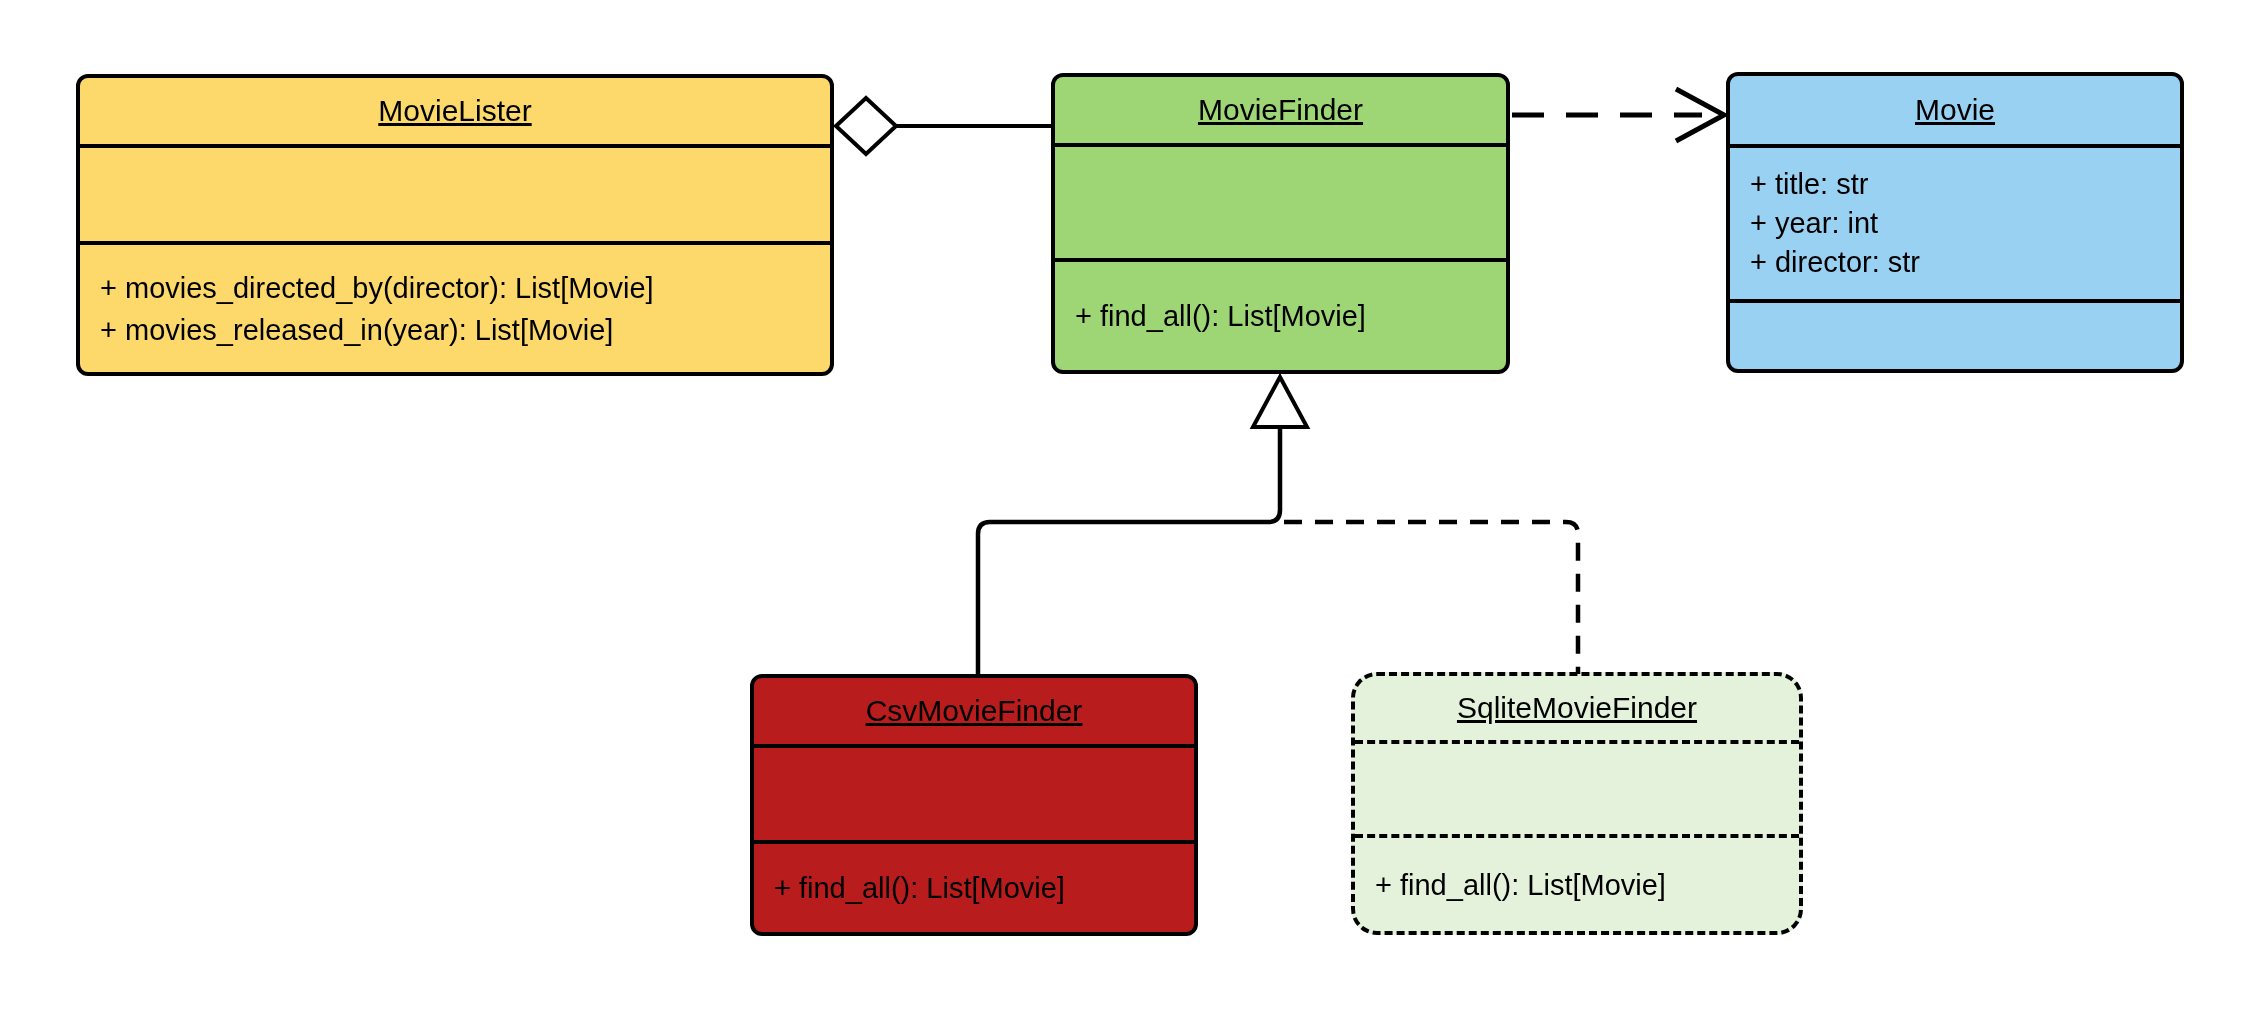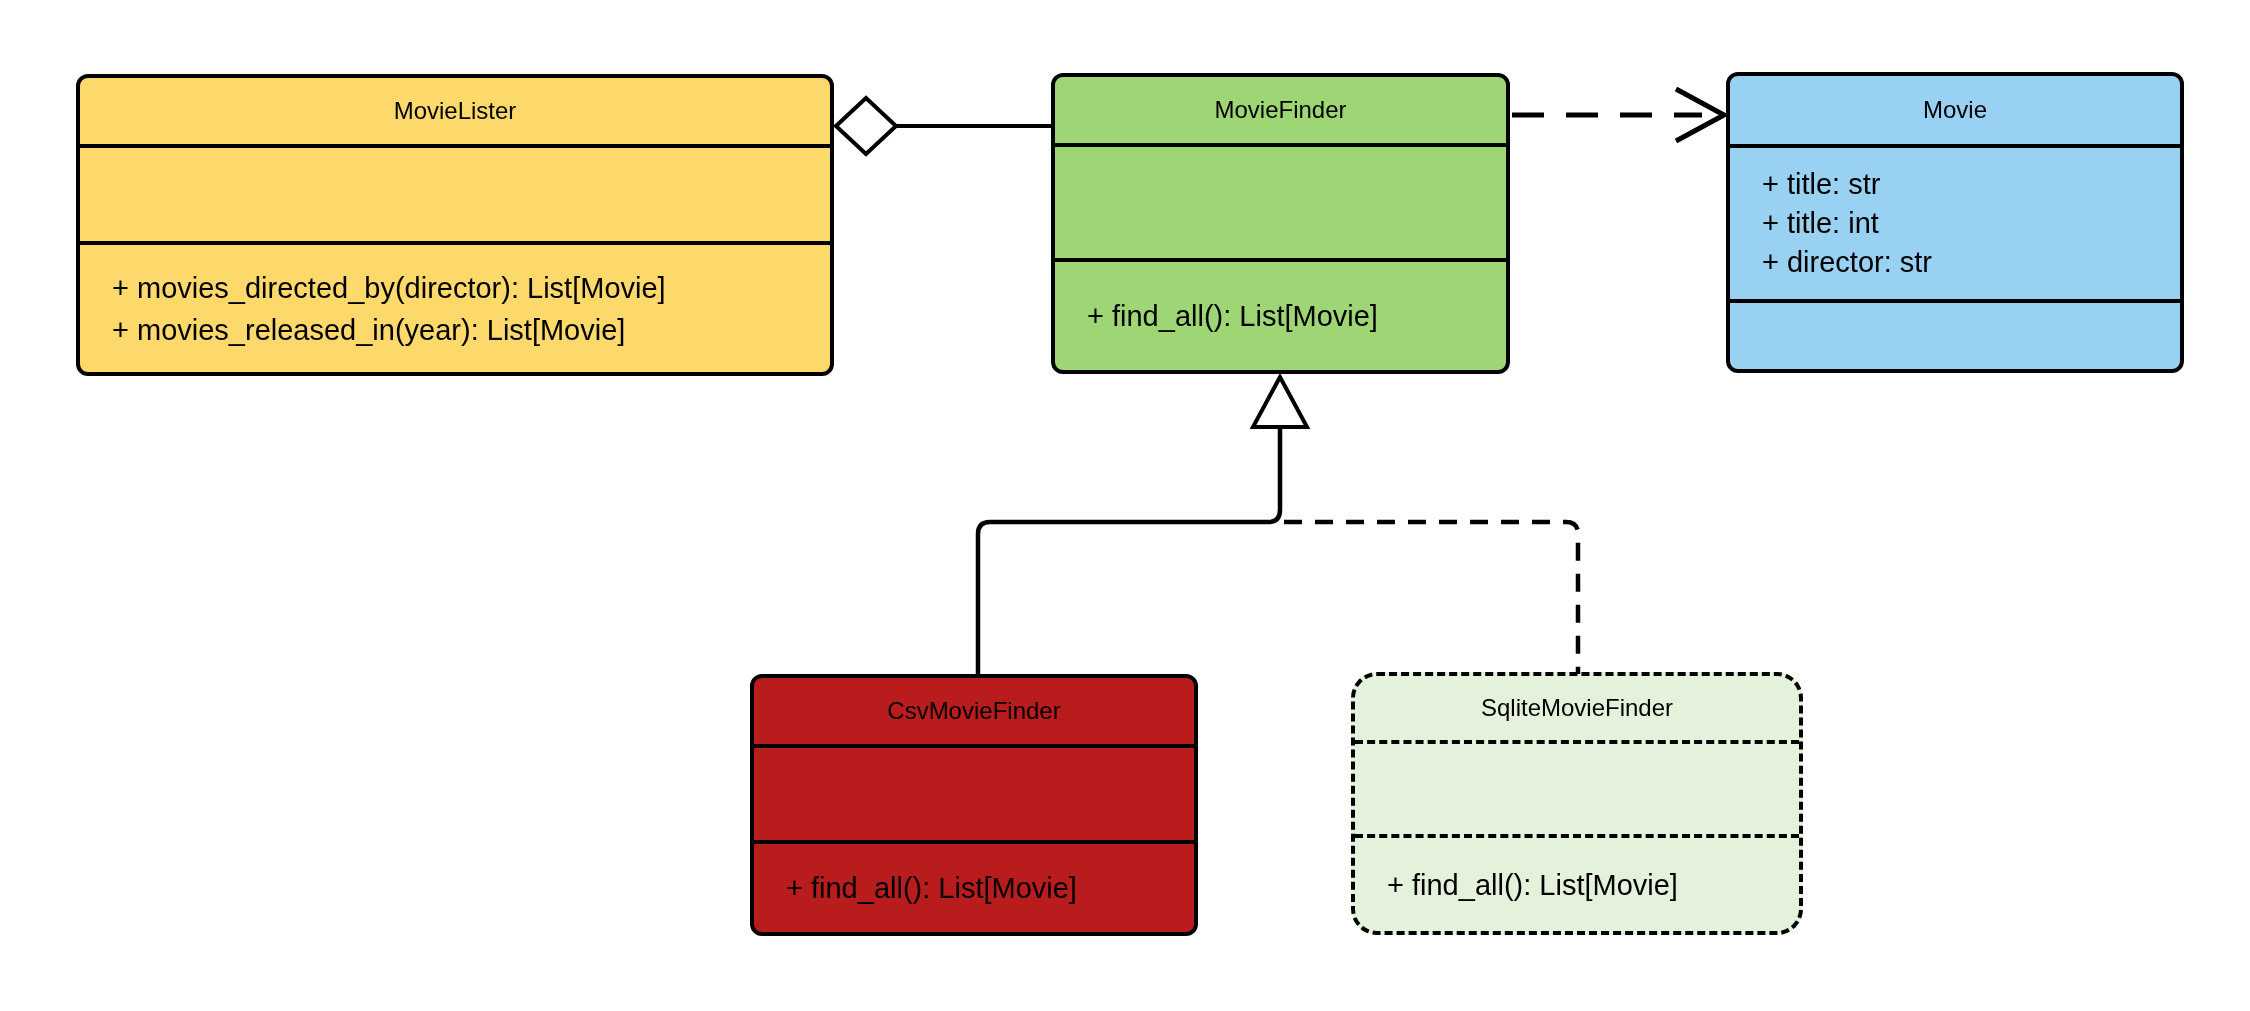--- a/index.html
+++ b/index.html
@@ -18,25 +18,25 @@
     border-radius:12px;
     display:flex;
     flex-direction:column;
   }
   .uml-class.dashed { border-style:dashed; }
   .sec { box-sizing:border-box; flex:0 0 auto; }
   .sec + .sec { border-top:4px solid #000; }
   .uml-class.dashed .sec + .sec { border-top-style:dashed; }
   .title-sec {
     display:flex; align-items:center; justify-content:center;
-    font-size:24px; line-height:30px; white-space:nowrap;
+    font-size:30px; line-height:30px; white-space:nowrap;text-decoration:underline;
   }
   .attrs-sec, .methods-sec {
     display:flex; flex-direction:column; justify-content:center;
-    padding-left:32px; font-size:29px; white-space:nowrap;
+    padding-left:20px; font-size:29px; white-space:nowrap;
   }
   .methods-sec { flex:1 1 auto; }
   .attrs-sec .line { line-height:39px; }
   .methods-sec .line { line-height:42px; }
   .rel-layer {
     position:absolute; left:0; top:0; width:2250px; height:1011px;
     pointer-events:none;
   }
 </style>
 </head>
@@ -58,21 +58,21 @@
     <div class="sec attrs-sec" style="height:115px;"></div>
     <div class="sec methods-sec">
       <div class="line">+ find_all(): List[Movie]</div>
     </div>
   </div>
 
   <div class="uml-class" style="left: 1726px; top: 72px; width: 458px; height: 301px; background-color: rgb(153, 209, 242);">
     <div class="sec title-sec" style="height:68px;text-align:center;">Movie</div>
     <div class="sec attrs-sec" style="height:155px;">
       <div class="line">+ title: str</div>
-      <div class="line">+ title: int</div>
+      <div class="line">+ year: int</div>
       <div class="line">+ director: str</div>
     </div>
     <div class="sec methods-sec"></div>
   </div>
 
   <div class="uml-class" style="left: 750px; top: 674px; width: 448px; height: 262px; background-color: #b91c1c;">
     <div class="sec title-sec" style="height:66px;">CsvMovieFinder</div>
     <div class="sec attrs-sec" style="height:96px;"></div>
     <div class="sec methods-sec">
       <div class="line">+ find_all(): List[Movie]</div>

